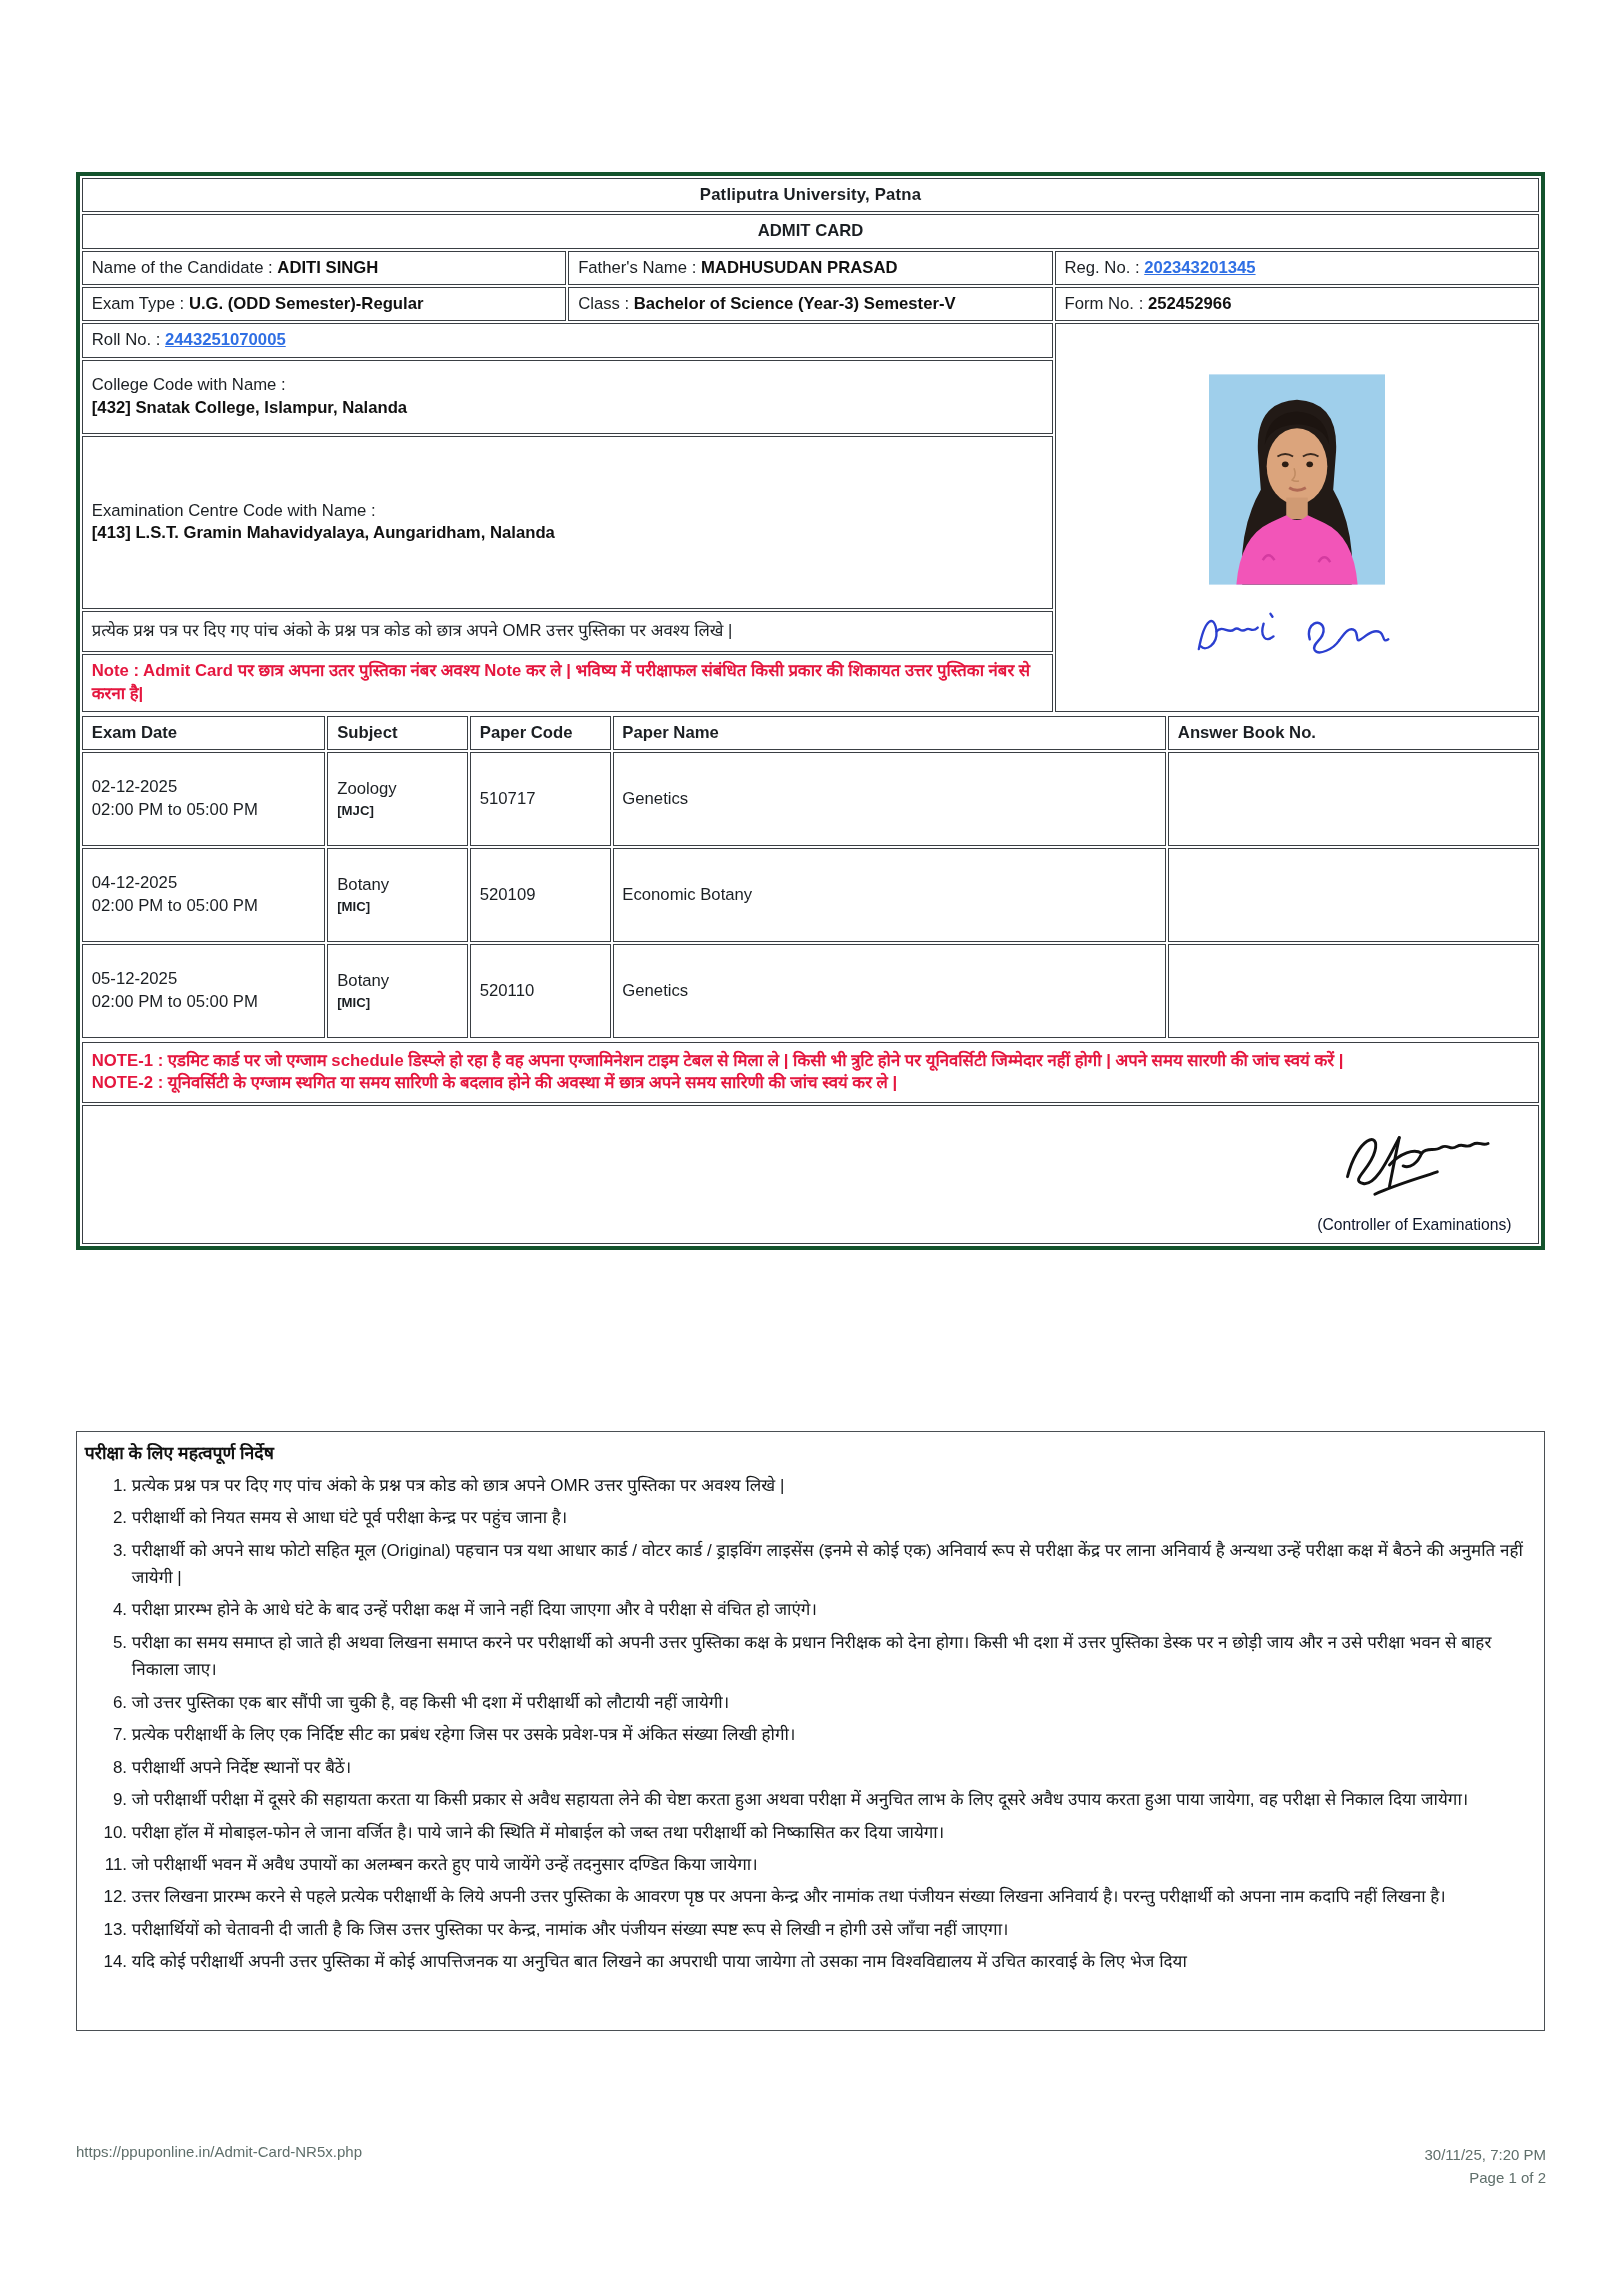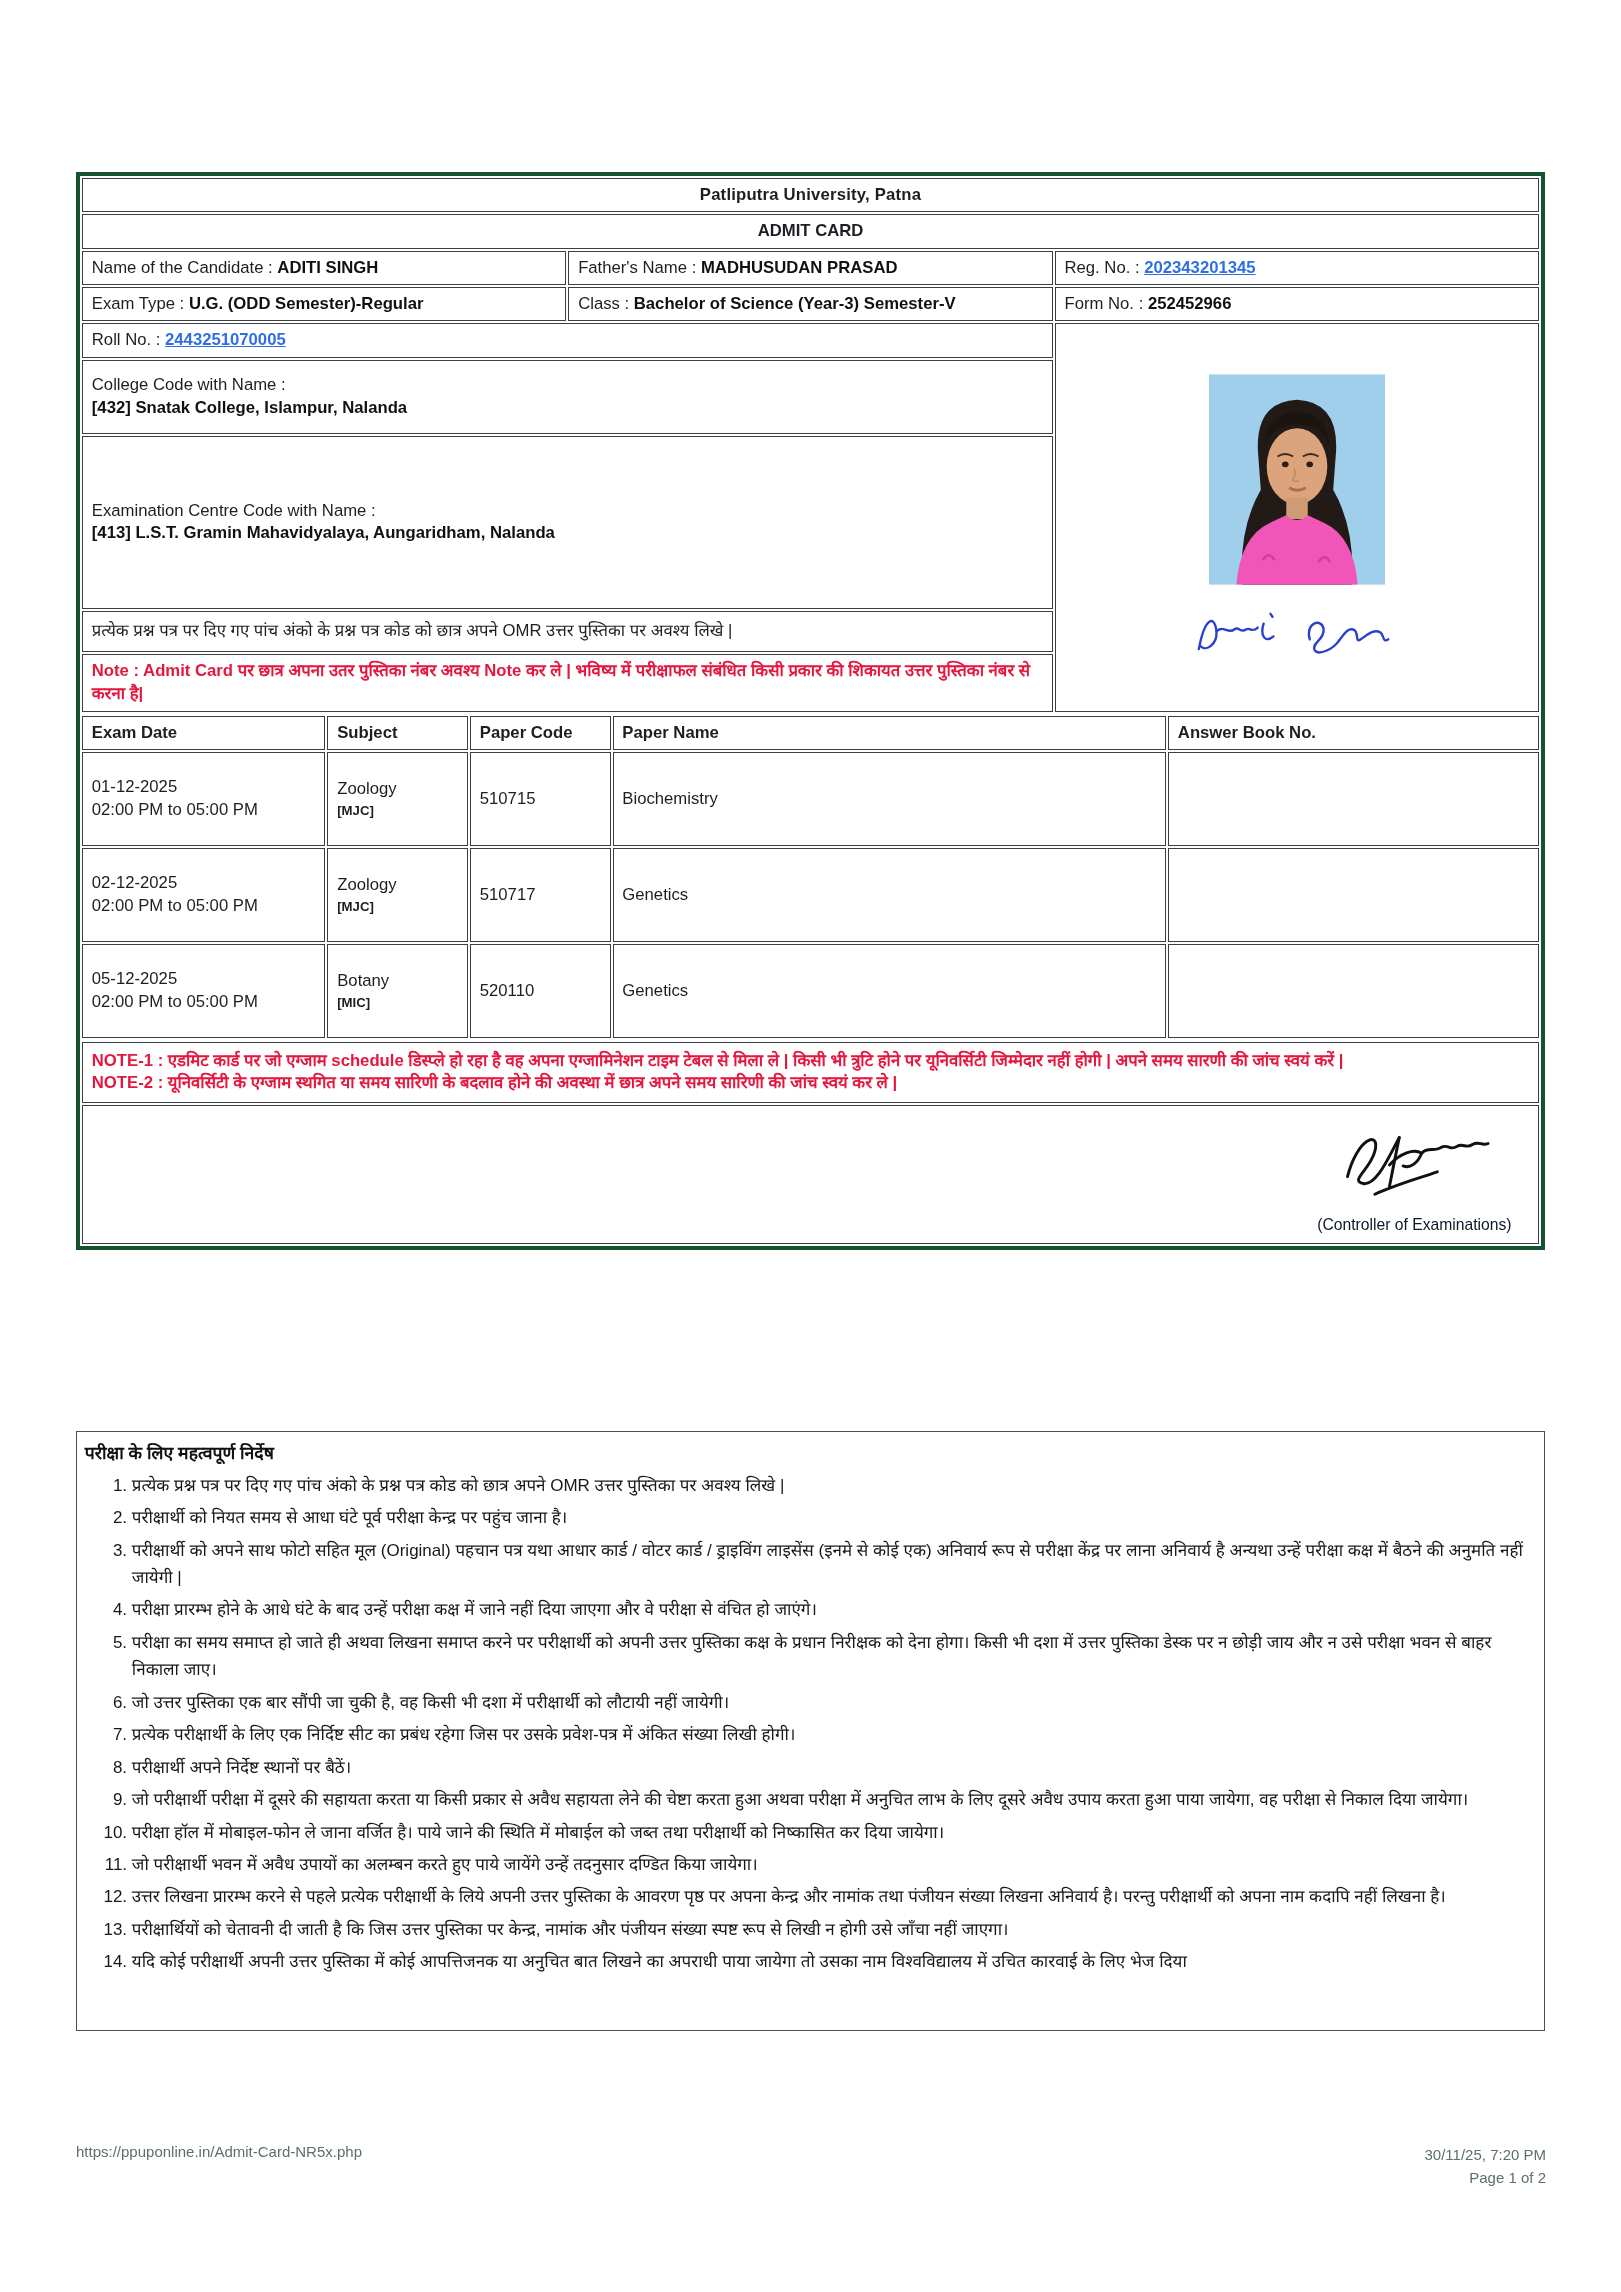--- a/index.html
+++ b/index.html
@@ -150,46 +150,46 @@
       <tbody>
           <tr>
         <td class="th e1">Exam Date</td>
         <td class="th e2">Subject</td>
         <td class="th e3">Paper Code</td>
         <td class="th e4">Paper Name</td>
         <td class="th e5">Answer Book No.</td>
       </tr>
       </tbody>
         <tbody>
-  <tr class="exam-row">
-    <td class="e1">
-      <span class="date-line">01-12-2025</span>
-              <span class="date-line">02:00 PM to 05:00 PM</span>
-    </td>
-    <td class="e2">
-      <span>Zoology</span><span class="subj-tag">[MJC]</span>
-    </td>
-    <td class="e3"><span>510715</span></td>
-    <td class="e4"><span>Biochemistry</span></td>
-    <td class="e5"><span></span></td>
-  </tr>
 
   <tr class="exam-row">
     <td class="e1">
       <span class="date-line">02-12-2025</span>
               <span class="date-line">02:00 PM to 05:00 PM</span>
     </td>
     <td class="e2">
       <span>Zoology</span><span class="subj-tag">[MJC]</span>
     </td>
     <td class="e3"><span>510717</span></td>
     <td class="e4"><span>Genetics</span></td>
     <td class="e5"><span></span></td>
   </tr>
 
+  <tr class="exam-row">
+    <td class="e1">
+      <span class="date-line">04-12-2025</span>
+              <span class="date-line">02:00 PM to 05:00 PM</span>
+    </td>
+    <td class="e2">
+      <span>Botany</span><span class="subj-tag">[MIC]</span>
+    </td>
+    <td class="e3"><span>520109</span></td>
+    <td class="e4"><span>Economic Botany</span></td>
+    <td class="e5"><span></span></td>
+  </tr>
 
   <tr class="exam-row">
     <td class="e1">
       <span class="date-line">05-12-2025</span>
               <span class="date-line">02:00 PM to 05:00 PM</span>
     </td>
     <td class="e2">
       <span>Botany</span><span class="subj-tag">[MIC]</span>
     </td>
     <td class="e3"><span>520110</span></td>

